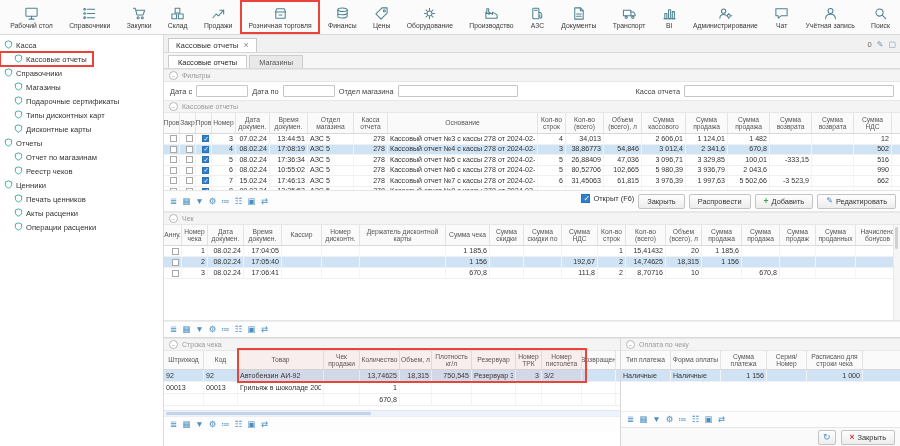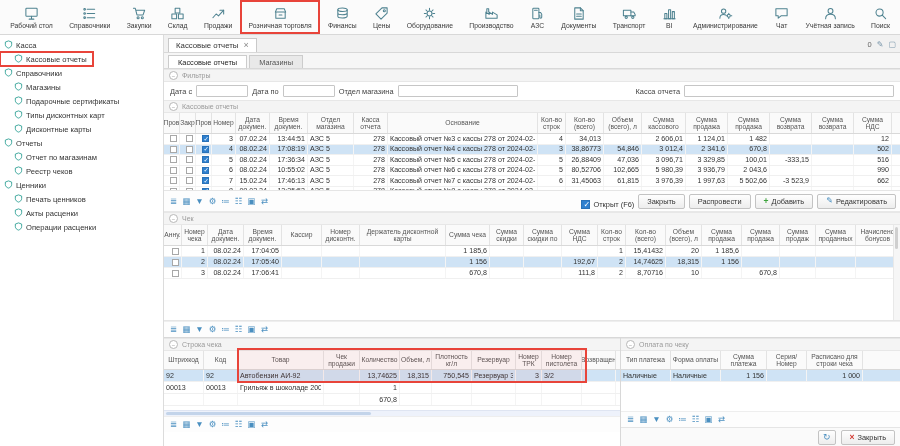--- a/index.html
+++ b/index.html
@@ -69,21 +69,21 @@
   .reports-wrap{flex:0 0 77px;overflow:hidden;border-bottom:1px solid #e5e5e5}
   .checks-wrap{flex:1;min-height:0;overflow:hidden;border-bottom:1px solid #e5e5e5;position:relative}
   .vscroll{position:absolute;right:0;top:0;bottom:0;width:6px;background:#f6f6f6;border-left:1px solid #e8e8e8}
   .vscroll::before{content:"";position:absolute;top:2px;left:1px;width:3px;height:22px;background:#cfcfcf;border-radius:2px}
 
   
   .tbar{height:20px;flex:0 0 20px;display:flex;align-items:center;padding:0 4px;gap:2px;background:#fdfdfd;border-bottom:1px solid #e8e8e8}
   .tbar.mini{height:15px;flex:0 0 15px;border-bottom:none;border-top:1px solid #eee}
   .icon-strip{display:flex;gap:2px;align-items:center}
   .tico{color:#4a8fc0;font-size:8.5px;width:11px;text-align:center;cursor:pointer;line-height:1}
-  .tbar-right{margin-left:auto;display:flex;gap:4px;align-items:flex-end}
+  .tbar-right{margin-left:auto;display:flex;gap:4px;align-items:flex-start}
   .chk-open{display:flex;align-items:center;gap:3px;font-size:7.4px;color:#333;cursor:pointer}
   .btn{border:1px solid #c3c3c3;background:linear-gradient(#fefefe,#ededed);border-radius:2px;padding:2px 8px;font-size:7.4px;color:#333;display:flex;gap:3px;align-items:center;cursor:pointer;white-space:nowrap}
   .btn.sq{padding:2px 4px}
   .plus{color:#3ba33b;font-weight:bold;font-size:8.5px;line-height:1}
   .pencil{color:#4a8fc0;font-size:8px;line-height:1}
   .redx{color:#d33a32;font-weight:bold;font-size:8.5px;line-height:1}
   .refresh-g{color:#4a8fc0;font-size:9px;line-height:1}
 
   
   .bottom{flex:0 0 108px;display:flex;border-top:1px solid #d8d8d8;min-height:0}

